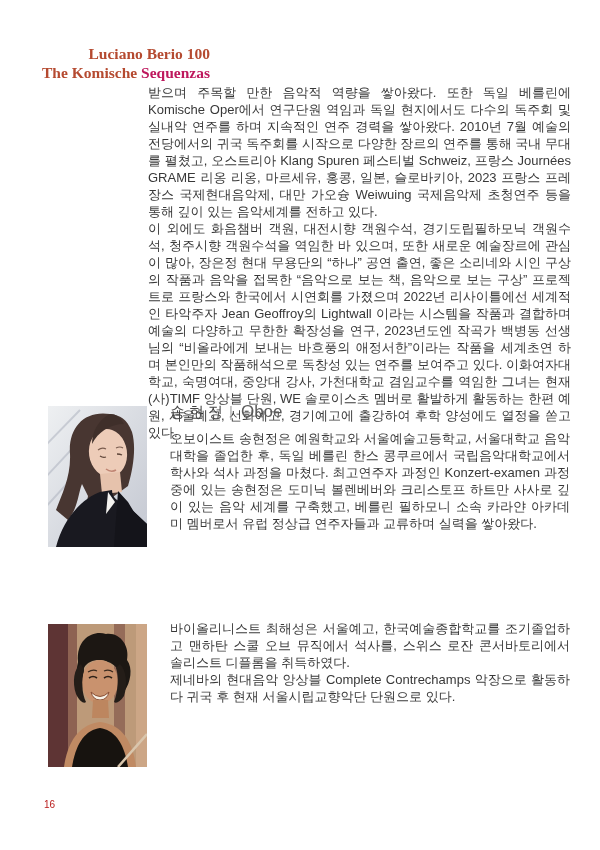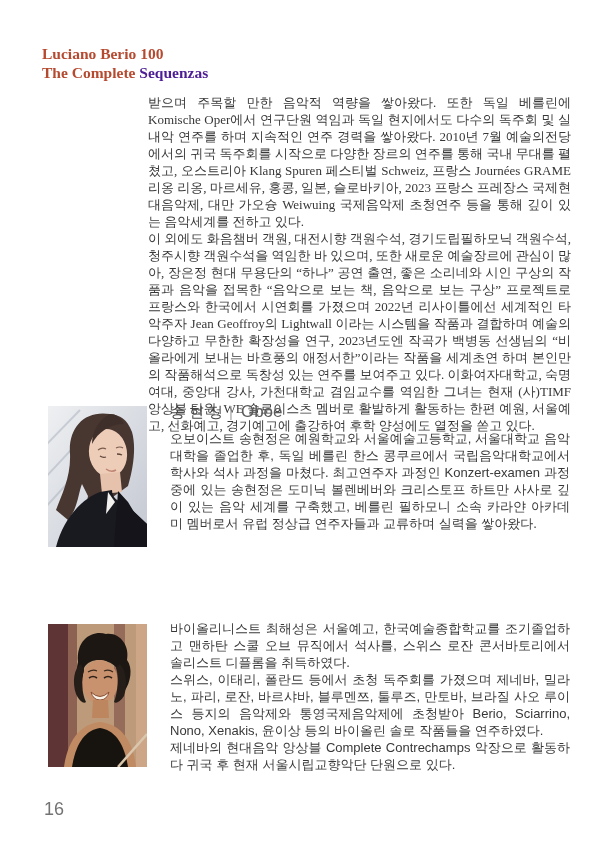--- a/index.html
+++ b/index.html
@@ -3,51 +3,51 @@
 <meta charset="utf-8">
 <style>
   html,body { margin:0; padding:0; background:#ffffff; }
   .page {
     position:relative; width:600px; height:850px; background:#ffffff;
     font-family:"Liberation Sans", sans-serif; overflow:hidden;
   }
   .booklet-title {
     position:absolute; left:42px; top:44px;
     font-family:"Liberation Serif", serif; font-weight:bold;
-    font-size:15.5px; line-height:19px; color:#b54a30; white-space:nowrap;
+    font-size:15.5px; line-height:19px; color:#b54a30; white-space:nowrap;text-align:right;
   }
-  .booklet-title .accent { color:#4c1d95; }
+  .booklet-title .accent { color:#be185d; }
 
   .body-text { font-size:13px; line-height:17px; color:#383838; text-align:justify; }
   .body-text p { margin:0; }
 
-  .intro { position:absolute; left:148px; top:94px; width:423px;font-family:Liberation Serif, serif; }
+  .intro { position:absolute; left:148px; top:84px; width:423px; }
 
   .performer { position:absolute; left:48px; display:flex; }
   .performer .photo { flex:0 0 99px; margin-right:23px; margin-top:4px; }
   .performer .photo svg { display:block; }
   .performer .info { width:400px; }
   .performer-header { font-size:15px; color:#454545; margin:0 0 8px 0; }
   .performer-name { font-weight:normal; letter-spacing:4px; }
   .sep { color:#a8a8a8; font-weight:normal; margin:0 8px 0 2px; }
   .instrument { font-size:17px; color:#5a5a5a; }
 
   .section-oboe { top:402px; }
   .section-violin { top:620px; }
 
-  .page-number { position:absolute; left:44px; top:799px; font-size:18px; color:#737373; }
+  .page-number { position:absolute; left:44px; top:799px; font-size:10px; color:#b91c1c; }
 </style>
 </head>
 <body>
 
 <div class="page">
 
   <div class="booklet-title">
     <div>Luciano Berio 100</div>
-    <div><span>The Complete</span> <span class="accent">Sequenzas</span></div>
+    <div><span>The Komische</span> <span class="accent">Sequenzas</span></div>
   </div>
 
   <div class="intro body-text">
     <p>받으며 주목할 만한 음악적 역량을 쌓아왔다. 또한 독일 베를린에 Komische Oper에서 연구단원 역임과 독일 현지에서도 다수의 독주회 및 실내악 연주를 하며 지속적인 연주 경력을 쌓아왔다. 2010년 7월 예술의전당에서의 귀국 독주회를 시작으로 다양한 장르의 연주를 통해 국내 무대를 펼쳤고, 오스트리아 Klang Spuren 페스티벌 Schweiz, 프랑스 Journées GRAME 리옹 리옹, 마르세유, 홍콩, 일본, 슬로바키아, 2023 프랑스 프레장스 국제현대음악제, 대만 가오슝 Weiwuing 국제음악제 초청연주 등을 통해 깊이 있는 음악세계를 전하고 있다.</p>
     <p>이 외에도 화음챔버 객원, 대전시향 객원수석, 경기도립필하모닉 객원수석, 청주시향 객원수석을 역임한 바 있으며, 또한 새로운 예술장르에 관심이 많아, 장은정 현대 무용단의 “하나” 공연 출연, 좋은 소리네와 시인 구상의 작품과 음악을 접목한 “음악으로 보는 책, 음악으로 보는 구상” 프로젝트로 프랑스와 한국에서 시연회를 가졌으며 2022년 리사이틀에선 세계적인 타악주자 Jean Geoffroy의 Lightwall 이라는 시스템을 작품과 결합하며 예술의 다양하고 무한한 확장성을 연구, 2023년도엔 작곡가 백병동 선생님의 “비올라에게 보내는 바흐풍의 애정서한”이라는 작품을 세계초연 하며 본인만의 작품해석으로 독창성 있는 연주를 보여주고 있다. 이화여자대학교, 숙명여대, 중앙대 강사, 가천대학교 겸임교수를 역임한 그녀는 현재 (사)TIMF 앙상블 단원, WE 솔로이스츠 멤버로 활발하게 활동하는 한편 예원, 서울예고, 선화예고, 경기예고에 출강하여 후학 양성에도 열정을 쏟고 있다.</p>
   </div>
 
   <div class="performer section-oboe">
     <div class="photo">
       <svg viewBox="0 0 99 141" width="99" height="141" xmlns="http://www.w3.org/2000/svg">
@@ -110,21 +110,20 @@
         <path d="M43,68 q9,9 18,0 q-2,8 -9,8 q-7,0 -9,-8 Z" fill="#f7f1e6" stroke="#8a5138" stroke-width="1"></path>
         <path d="M45,76 L60,76 L61,94 L44,94 Z" fill="#bd865f"></path>
         <path d="M16,143 C20,114 34,100 52,98 C70,100 84,112 88,143 Z" fill="#c08a63"></path>
         <path d="M24,143 C28,118 38,106 52,104 C66,106 76,118 80,143 Z" fill="#17130f"></path>
         <line x1="70" y1="143" x2="99" y2="110" stroke="#d9c6ad" stroke-width="2.5"></line>
       </svg>
     </div>
     <div class="info">
       <div class="body-text">
         <p>바이올리니스트 최해성은 서울예고, 한국예술종합학교를 조기졸업하고 맨하탄 스쿨 오브 뮤직에서 석사를, 스위스 로잔 콘서바토리에서 솔리스트 디플롬을 취득하였다.</p>
-        <p>스위스, 이태리, 폴란드 등에서 초청 독주회를 가졌으며 제네바, 밀라노, 파리, 로잔, 바르샤바, 블루멘쯔, 툴루즈, 만토바, 브라질 사오 루이스 등지의 음악제와 통영국제음악제에 초청받아 Berio, Sciarrino, Nono, Xenakis, 윤이상 등의 바이올린 솔로 작품들을 연주하였다.</p>
         <p>제네바의 현대음악 앙상블 Complete Contrechamps 악장으로 활동하다 귀국 후 현재 서울시립교향악단 단원으로 있다.</p>
       </div>
     </div>
   </div>
 
   <div class="page-number">16</div>
 
 </div>
 
 </body></html>

